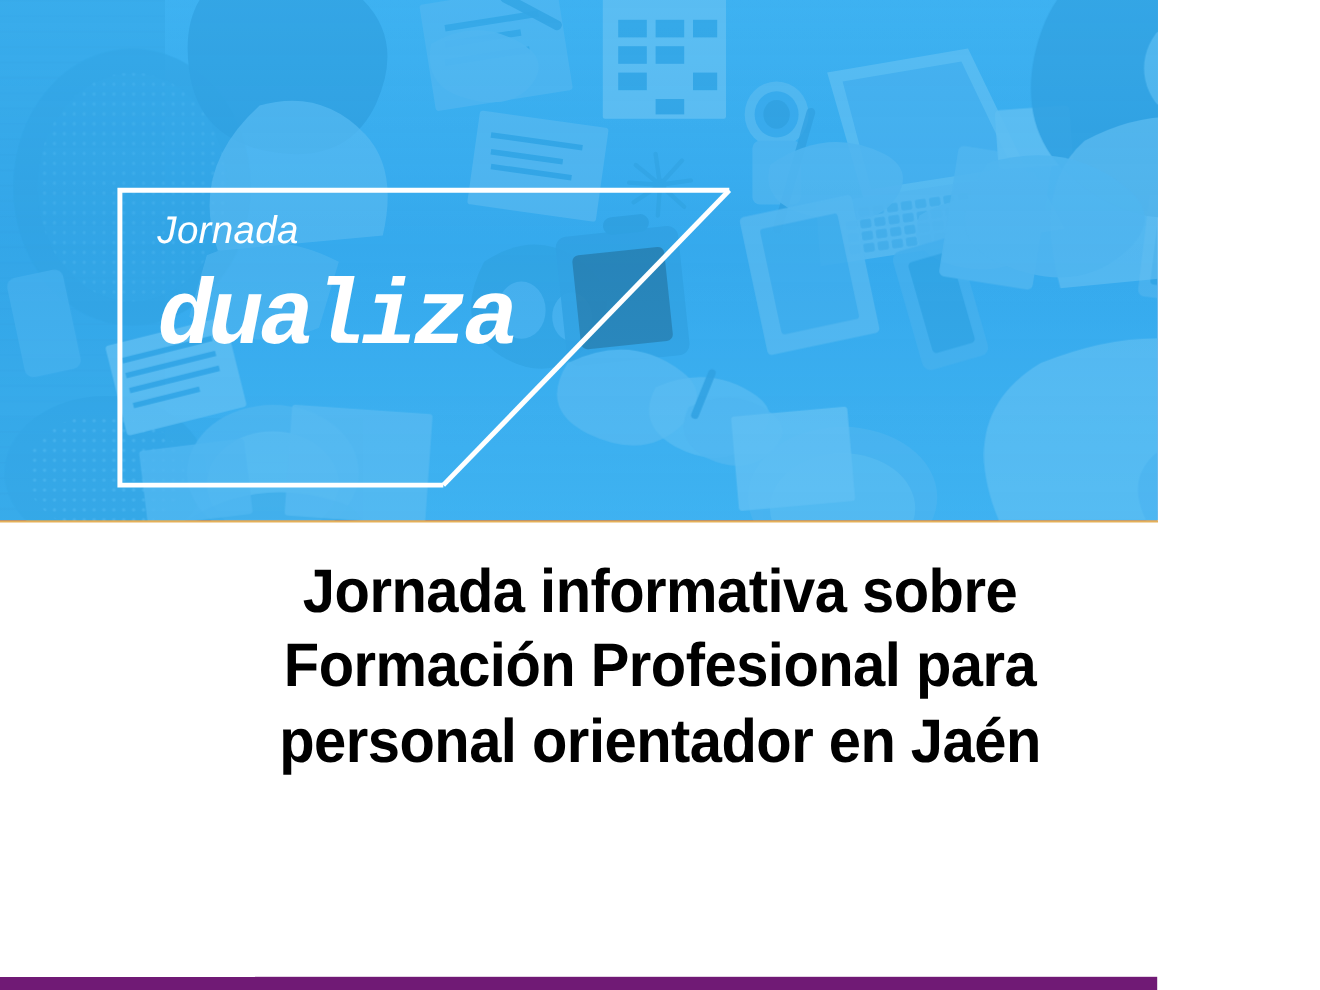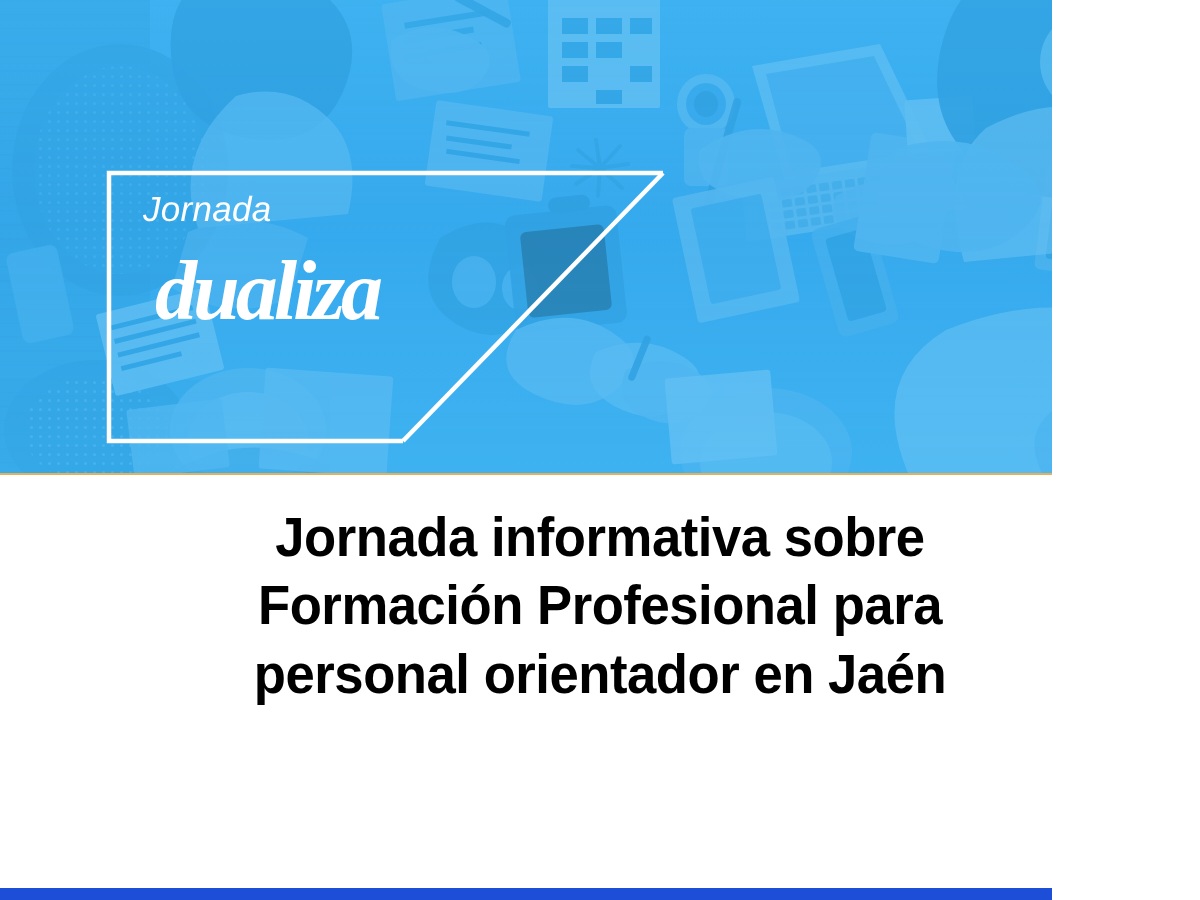--- a/index.html
+++ b/index.html
@@ -9,21 +9,21 @@
     background: #ffffff;
   }
   body {
     font-family: "Liberation Sans", "DejaVu Sans", sans-serif;
   }
 
   .poster {
     position: relative;
     width: 1052px;
     height: 900px;
-    background: #1d4ed8;
+    background: #701a75;
     overflow: hidden;
   }
 
   
   .hero {
     position: absolute;
     left: 0;
     top: 0;
     width: 1200px;
     height: 473px;
@@ -77,27 +77,27 @@
     letter-spacing: 0.3px;
     line-height: 1;
     margin: 0 0 24px 0;
     text-rendering: geometricPrecision;
   }
 
   .logo-dualiza {
     position: relative;
     display: block;
     color: #ffffff;
-    font-family: Liberation Serif, serif;
+    font-family: Liberation Mono, monospace;
     font-style: italic;
     font-weight: bold;
     font-size: 84px;
     letter-spacing: -4px;
     line-height: 0.95;
-    margin: 12px;
+    margin: 0;
     white-space: nowrap;
   }
 
   
   .gold-bar {
     position: absolute;
     left: 0;
     top: 473px;
     width: 1200px;
     height: 14px;

